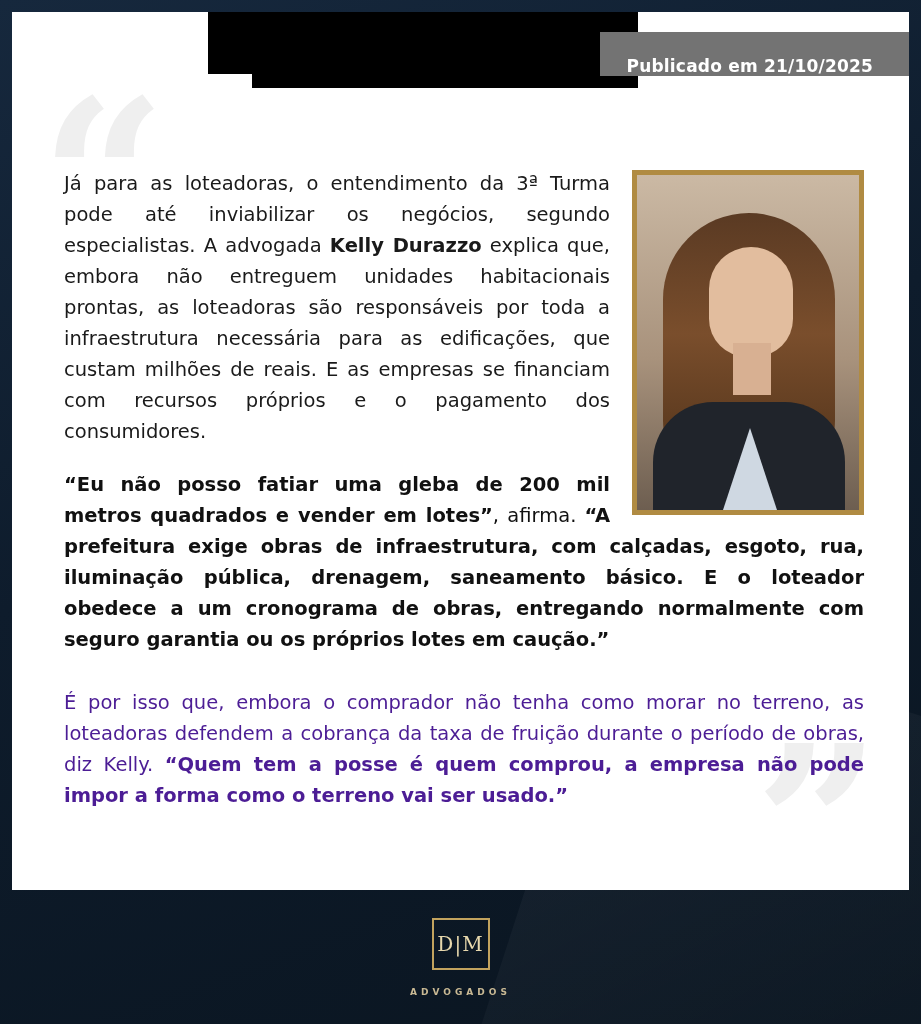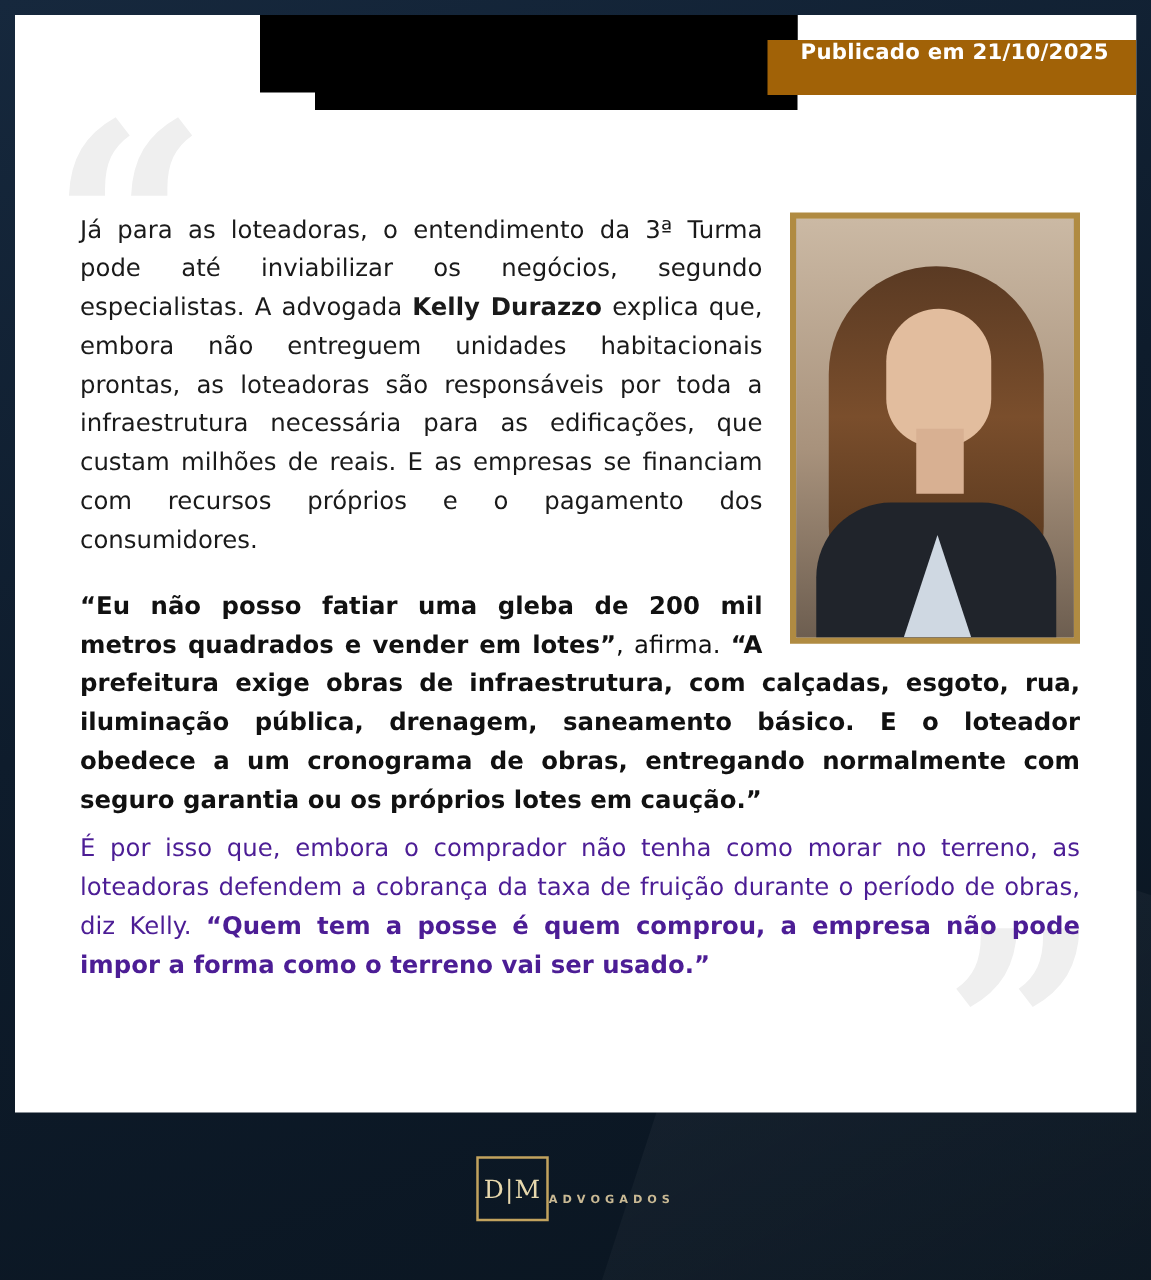--- a/index.html
+++ b/index.html
@@ -60,27 +60,27 @@
     width: 386px;
     height: 76px;
     background: #000000;
   }
 
   .date-badge {
     position: absolute;
     right: 0;
     top: 20px;
     height: 44px;
-    background: #a16207;
+    background: #737373;
     color: #ffffff;
     font-size: 17px;
     font-weight: bold;
     display: flex;
-    align-items: flex-start;
-    padding: 0 22px 0 26px;
+    align-items: flex-end;
+    padding: 0 36px 0 26px;
     letter-spacing: 0.2px;
   }
 
   
   .quote-open, .quote-close {
     position: absolute;
     color: #efefef;
     font-family: "DejaVu Serif", "Liberation Serif", serif;
     font-weight: bold;
     line-height: 1;
@@ -181,41 +181,41 @@
     background: #cfd8e2;
     clip-path: polygon(50% 0, 100% 100%, 0 100%);
   }
 
   .quote-block {
     color: #111111;
     font-size: 19.5px;
     font-weight: bold;
     line-height: 31px;
     text-align: justify;
-    margin: 0 0 8px 0;
+    margin: 0 0 32px 0;
   }
   .quote-block .normal { font-weight: normal; }
 
   .para-last {
     color: #4c1d95;
     font-size: 19.5px;
     line-height: 31px;
     text-align: justify;
     margin: 0;
   }
 
   
   .footer {
     position: absolute;
     left: 0;
     bottom: 0;
     width: 921px;
     height: 134px;
     display: flex;
-    flex-direction: row;
+    flex-direction: column;
     align-items: center;
     justify-content: center;
   }
   .logo-mark {
     width: 54px;
     height: 48px;
     border: 2px solid #c2a35e;
     color: #e7d8ad;
     font-family: "DejaVu Serif", "Liberation Serif", serif;
     font-size: 20px;

